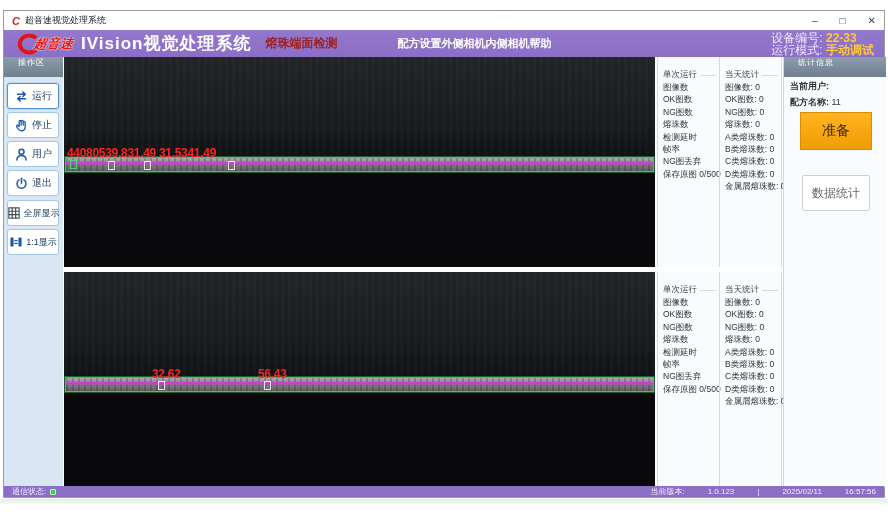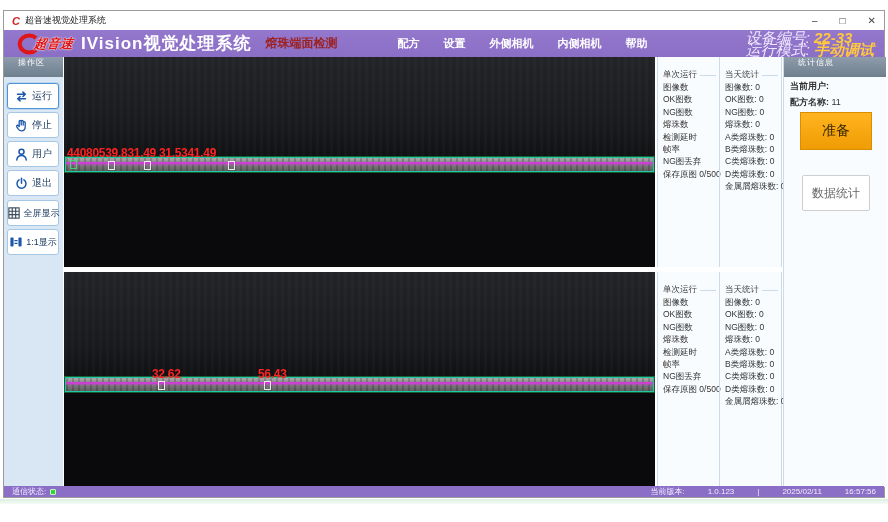--- a/index.html
+++ b/index.html
@@ -15,23 +15,23 @@
   .win-controls { margin-left:auto; display:flex; gap:22px; color:#444; font-size:10px; }
   .win-controls span { cursor:default; line-height:19px; }
 
   .appheader { position:relative; height:27px; background:linear-gradient(#9478cc,#8b6ec6);
                display:flex; align-items:center; padding:0 10px; }
   .brand { display:flex; align-items:center; }
   .brand-text { color:#e01616; font-style:italic; font-weight:bold; font-size:13px; margin-left:-6px;
                 text-shadow:0 0 1px #fff, 0 0 2px #fff; transform:skewX(-8deg); }
   .app-title { color:#fff; font-weight:bold; font-size:17px; letter-spacing:1px; margin-left:8px; }
   .app-sub { color:#9c2121; font-weight:bold; font-size:12px; margin-left:14px; }
-  .menu { display:flex; gap:24px; margin-left:60px; }
+  .menu { display:flex; margin-left:60px; }
   .menu .mi { color:#fff; font-size:11px; font-weight:bold; cursor:default; white-space:nowrap; }
-  .hdr-info { margin-left:auto; text-align:left; font-size:15px; line-height:12px;font-style:italic; }
+  .hdr-info { margin-left:auto; text-align:left; font-size:12px; line-height:12px; }
   .hdr-info .lbl { color:#efe7ff; }
   .hdr-info .val { color:#ffc83d; font-weight:bold; }
 
   
   .content { position:relative; height:430px; background:#fff; }
 
   
   .sidebar { position:absolute; left:0; top:0; bottom:0; width:59px; background:#d9e7f4; }
   .panel-head { height:20px; background:linear-gradient(#8e9cab,#6e7f8e); color:#fff; font-size:8px;
                 line-height:12px; padding-left:14px; letter-spacing:1px; }

